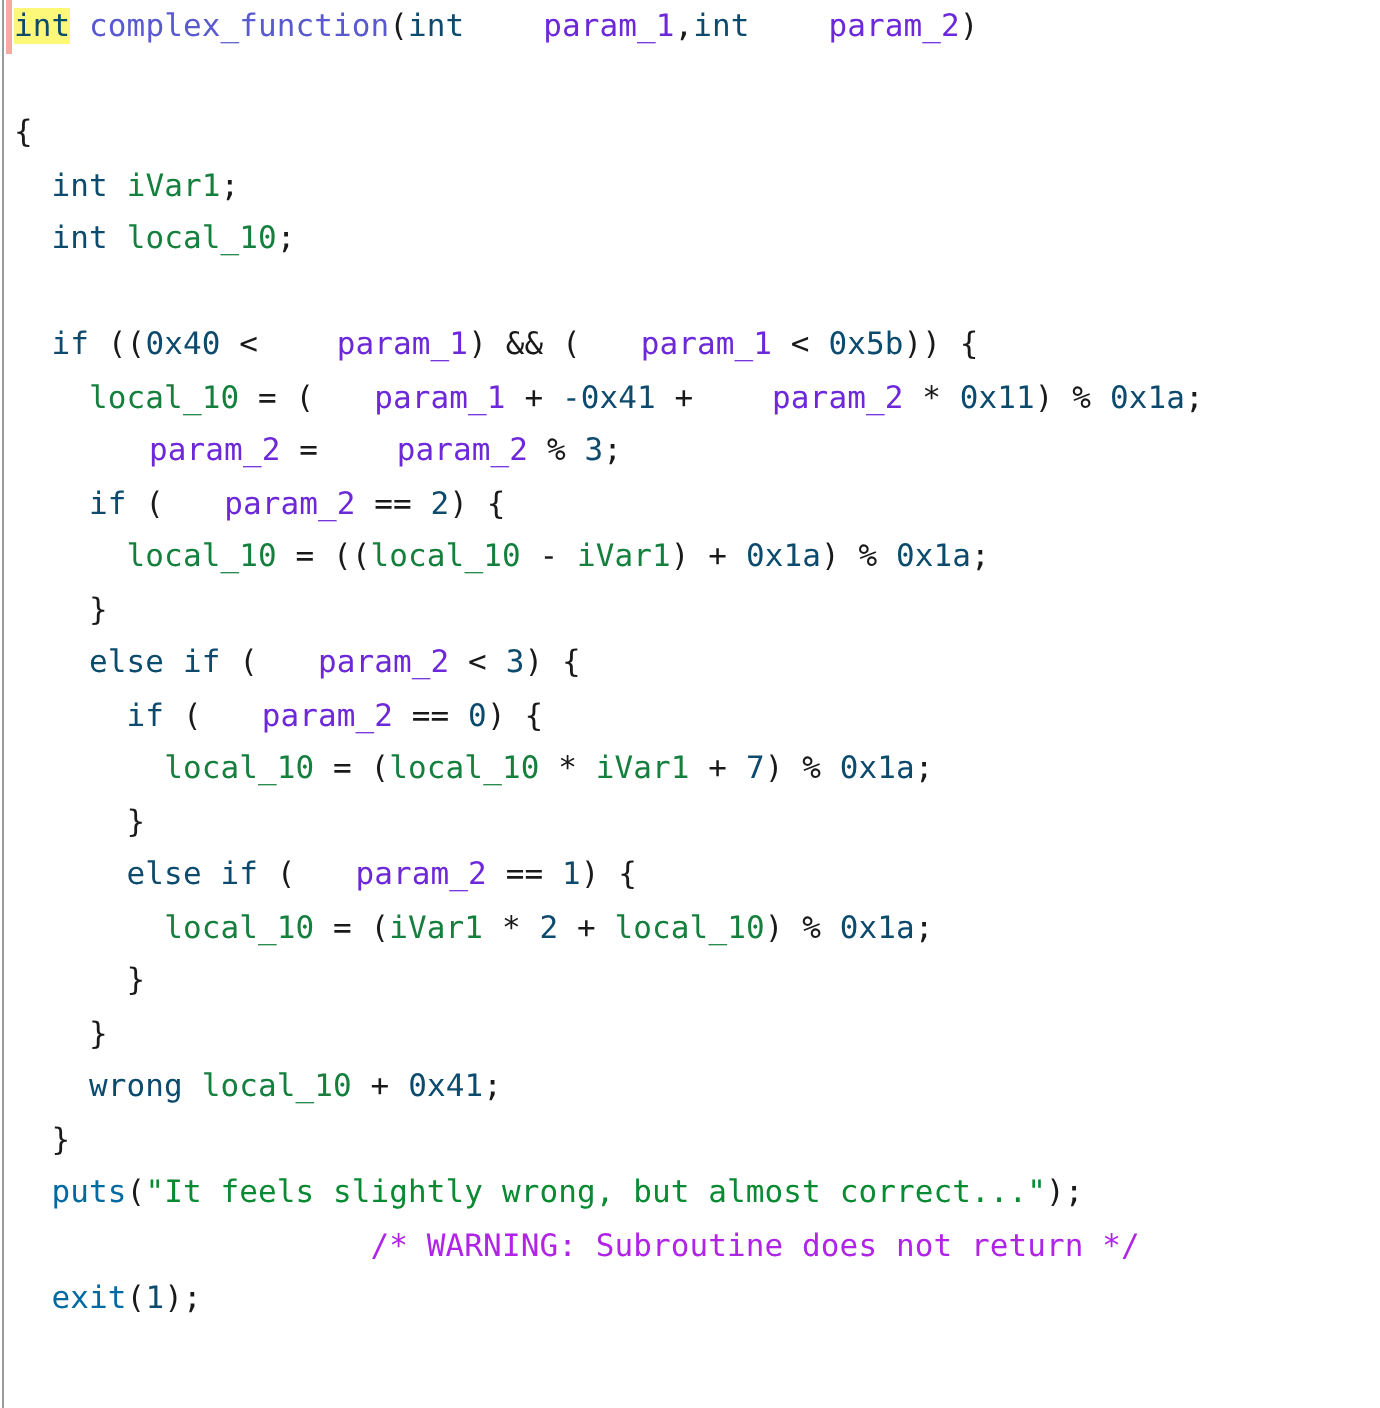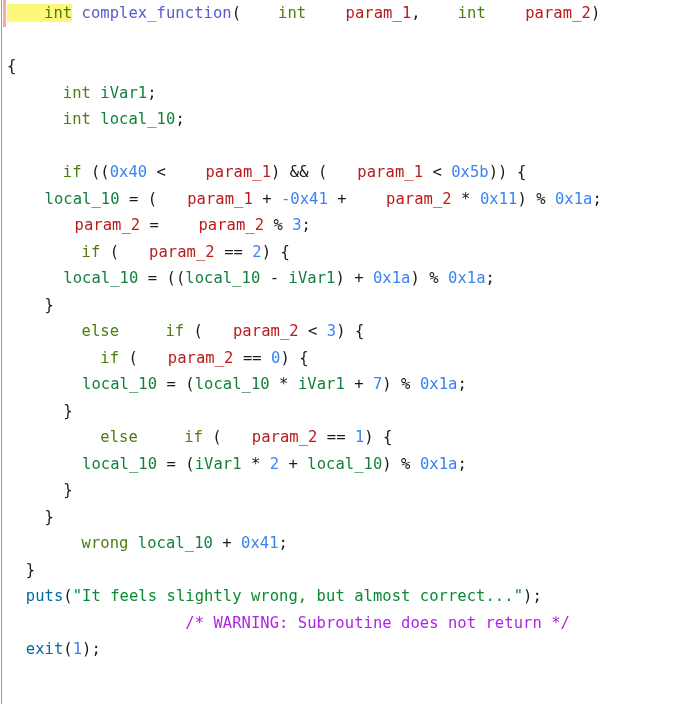--- a/index.html
+++ b/index.html
@@ -61,26 +61,26 @@
     position: absolute;
     left: 3px;
     top: 0;
     width: 3px;
     height: 26.5px;
     background: #f8a9a0;
   }
 
   .tok { white-space: pre; }
 
-  .tok-keyword   { color: #4d7c0f; padding-left: 37px; }
+  .tok-keyword   { color: #0c4a6e; }
   .tok-func      { color: #0369a1; }
   .tok-funcname  { color: #5a5ad0; margin-top: 28px; }
-  .tok-param     { color: #b91c1c; padding-left: 30px; }
+  .tok-param     { color: #6d28d9; padding-left: 30px; }
   .tok-local     { color: #15803d; }
-  .tok-number    { color: #3b82f6; }
+  .tok-number    { color: #0c4a6e; }
   .tok-string    { color: #0a8a32; }
   .tok-comment   { color: #b024e8; margin-top: 24px; }
   .tok-plain     { color: #191919; }
 
   .tok-hl {
     background: #fdf87a;
   }
 </style>
 </head>
 <body>

